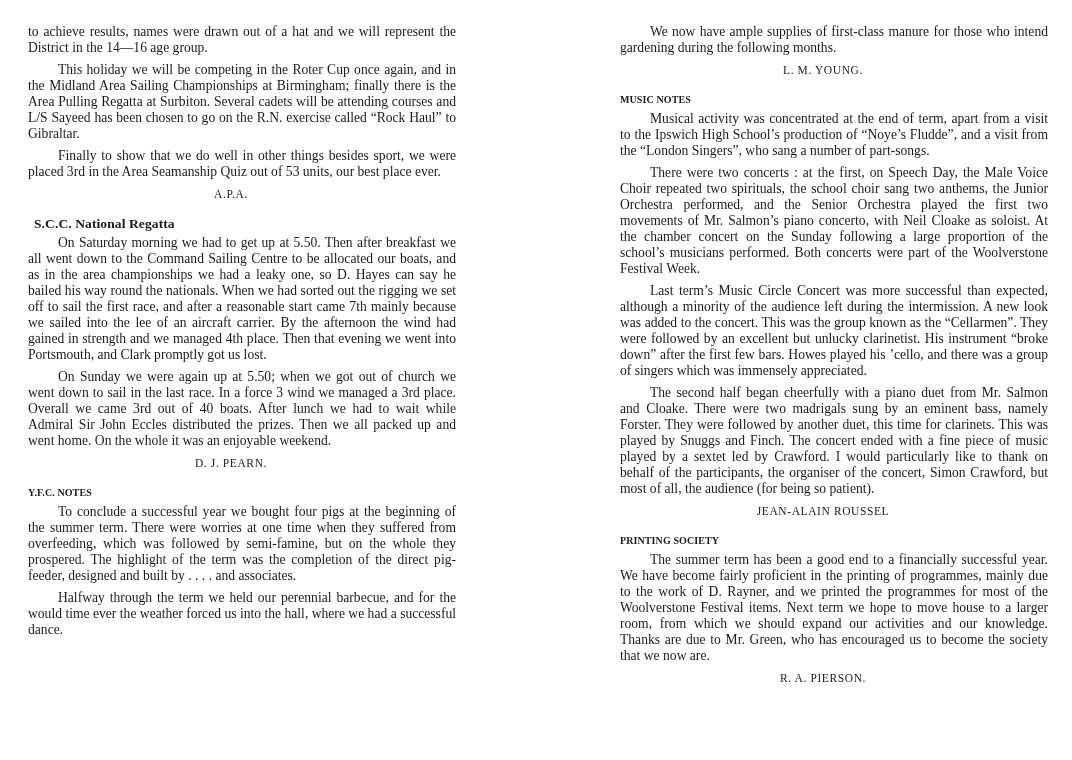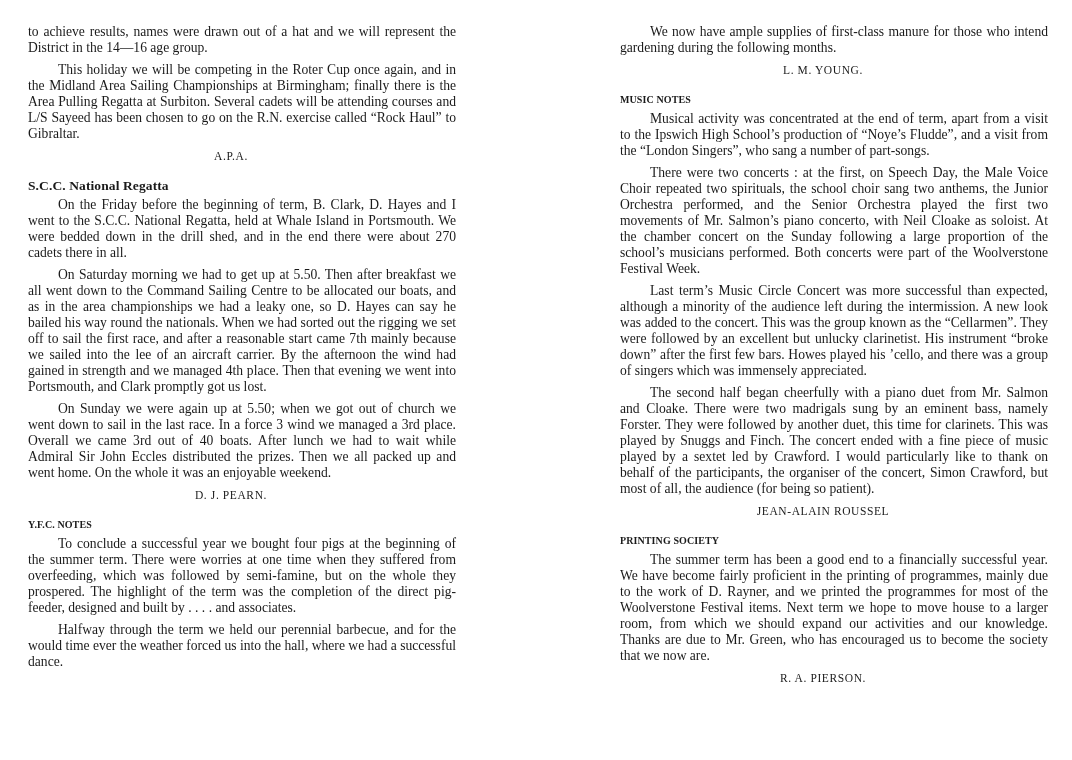--- a/index.html
+++ b/index.html
@@ -5,35 +5,35 @@
   html, body { margin:0; padding:0; background:#ffffff; }
   body { width:1072px; height:760px; overflow:hidden; position:relative;
          font-family:"Liberation Serif","DejaVu Serif",serif; color:#1a1a1a; }
   .col { position:absolute; top:24px; font-size:13.6px; line-height:16px; text-align:justify; }
   .col.left { left:28px; width:428px; }
   .col.right { left:620px; width:428px; }
   p { margin:0 0 6px 0; text-indent:30px; }
   p.noindent { text-indent:0; }
   .sig { text-align:center; font-size:11.5px; letter-spacing:0.6px; margin:2px 22px 10px 0; }
   h2 { font-size:10px; font-weight:bold; margin:14px 0 3px 0; letter-spacing:0.1px; }
-  h2.small { font-size:13.5px; }
+  h2.small { font-size:13.5px;margin-left:6px; }
 </style>
 </head>
 <body>
 
 <div class="col left">
   <section>
     <p class="noindent">to achieve results, names were drawn out of a hat and we will represent the District in the 14—16 age group.</p>
     <p>This holiday we will be competing in the Roter Cup once again, and in the Midland Area Sailing Championships at Birmingham; finally there is the Area Pulling Regatta at Surbiton. Several cadets will be attending courses and L/S Sayeed has been chosen to go on the R.N. exercise called “Rock Haul” to Gibraltar.</p>
+    <p>Finally to show that we do well in other things besides sport, we were placed 3rd in the Area Seamanship Quiz out of 53 units, our best place ever.</p>
     <div class="sig">A.P.A.</div>
   </section>
 
   <section>
     <h2 class="small">S.C.C. National Regatta</h2>
-    <p>On the Friday before the beginning of term, B. Clark, D. Hayes and I went to the S.C.C. National Regatta, held at Whale Island in Portsmouth. We were bedded down in the drill shed, and in the end there were about 270 cadets there in all.</p>
     <p>On Saturday morning we had to get up at 5.50. Then after breakfast we all went down to the Command Sailing Centre to be allocated our boats, and as in the area championships we had a leaky one, so D. Hayes can say he bailed his way round the nationals. When we had sorted out the rigging we set off to sail the first race, and after a reasonable start came 7th mainly because we sailed into the lee of an aircraft carrier. By the afternoon the wind had gained in strength and we managed 4th place. Then that evening we went into Portsmouth, and Clark promptly got us lost.</p>
     <p>On Sunday we were again up at 5.50; when we got out of church we went down to sail in the last race. In a force 3 wind we managed a 3rd place. Overall we came 3rd out of 40 boats. After lunch we had to wait while Admiral Sir John Eccles distributed the prizes. Then we all packed up and went home. On the whole it was an enjoyable weekend.</p>
     <div class="sig">D. J. PEARN.</div>
   </section>
 
   <section>
     <h2>Y.F.C. NOTES</h2>
     <p>To conclude a successful year we bought four pigs at the beginning of the summer term. There were worries at one time when they suffered from overfeeding, which was followed by semi-famine, but on the whole they prospered. The highlight of the term was the completion of the direct pig-feeder, designed and built by . . . . and associates.</p>
     <p>Halfway through the term we held our perennial barbecue, and for the would time ever the weather forced us into the hall, where we had a successful dance.</p>
   </section>

